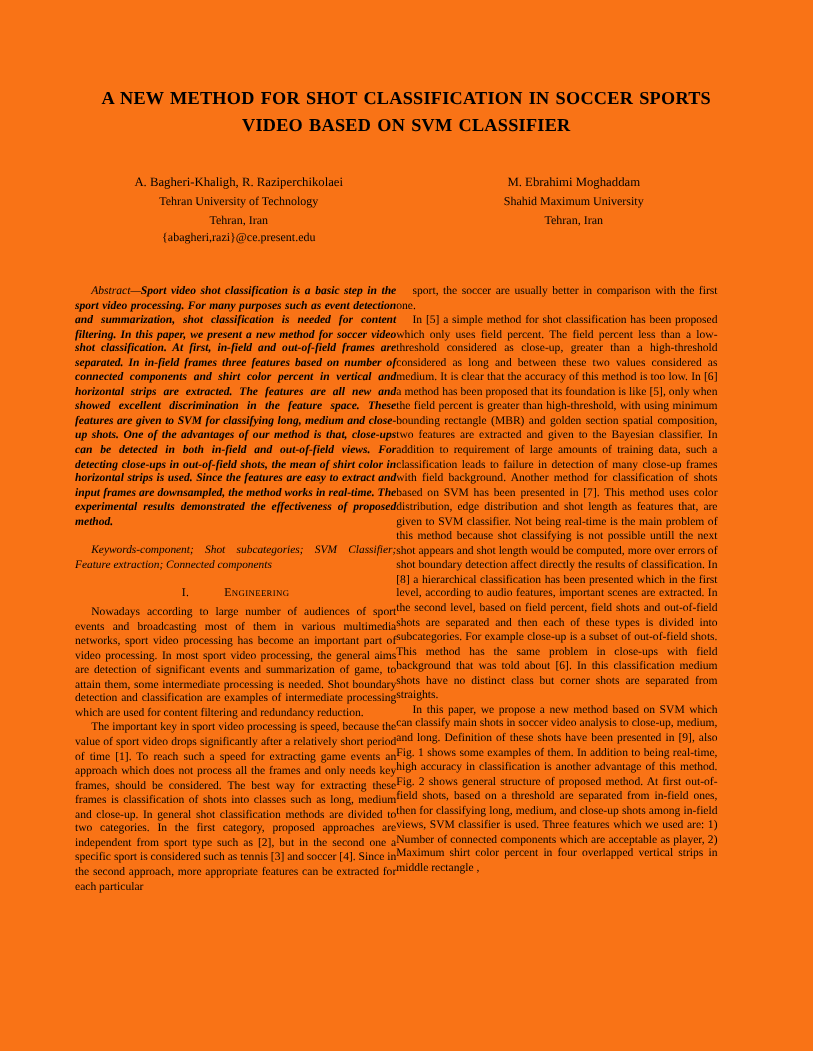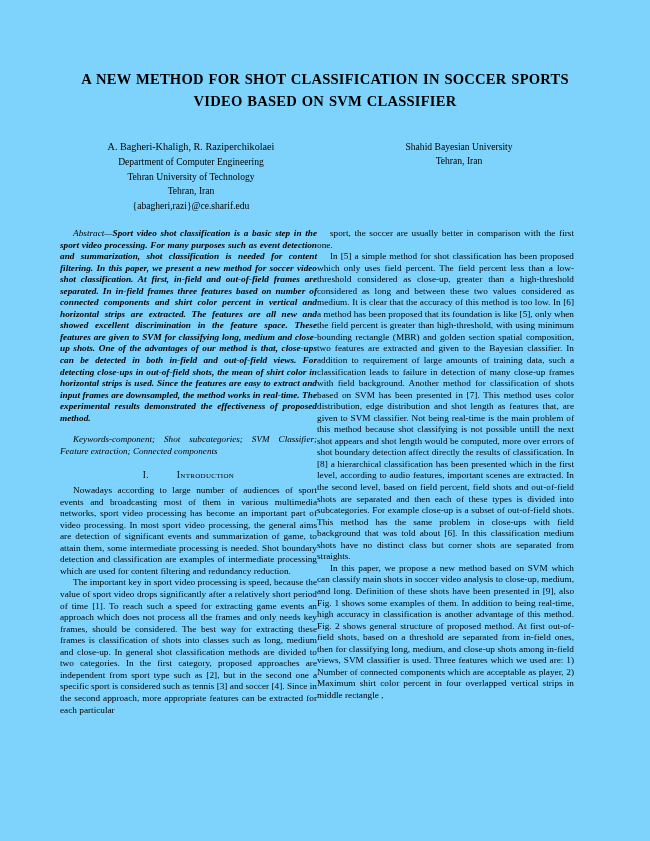--- a/index.html
+++ b/index.html
@@ -13,21 +13,21 @@
     font-family: "Liberation Serif", "DejaVu Serif", serif;
     color: #000000;
     position: relative;
     overflow: hidden;
   }
   .page {
     position: absolute;
     left: 0; top: 0;
     width: 650px;
     height: 841px;
-    background: #7dd3fc;
+    background: #f97316;
   }
   .title-block {
     position: absolute;
     left: 60px;
     top: 68px;
     width: 530px;
     text-align: center;
   }
   .paper-title {
     font-size: 14.6px;
@@ -116,39 +116,39 @@
 
 <div class="page">
 
   <div class="title-block">
     <h1 class="paper-title">A NEW METHOD FOR SHOT CLASSIFICATION IN SOCCER SPORTS VIDEO BASED ON SVM CLASSIFIER</h1>
   </div>
 
   <div class="authors">
     <div class="author-col">
       <span class="aline aname">A. Bagheri-Khaligh, R. Raziperchikolaei</span>
-      <span class="aline">Department of Computer Engineering</span>
       <span class="aline">Tehran University of Technology</span>
       <span class="aline">Tehran, Iran</span>
-      <span class="aline">{abagheri,razi}@ce.sharif.edu</span>
+      <span class="aline">{abagheri,razi}@ce.present.edu</span>
     </div>
     <div class="author-col">
-      <span class="aline">Shahid Bayesian University</span>
+      <span class="aline aname">M. Ebrahimi Moghaddam</span>
+      <span class="aline">Shahid Maximum University</span>
       <span class="aline">Tehran, Iran</span>
     </div>
   </div>
 
   <div class="columns">
 
     <div class="col">
       <p class="abstract-par"><span class="abs-lead">Abstract—</span><span>Sport video shot classification is a basic step in the sport video processing. For many purposes such as event detection and summarization, shot classification is needed for content filtering. In this paper, we present a new method for soccer video shot classification. At first, in-field and out-of-field frames are separated. In in-field frames three features based on number of connected components and shirt color percent in vertical and horizontal strips are extracted. The features are all new and showed excellent discrimination in the feature space. These features are given to SVM for classifying long, medium and close-up shots. One of the advantages of our method is that, close-ups can be detected in both in-field and out-of-field views. For detecting close-ups in out-of-field shots, the mean of shirt color in horizontal strips is used. Since the features are easy to extract and input frames are downsampled, the method works in real-time. The experimental results demonstrated the effectiveness of proposed method.</span></p>
 
       <p class="keywords-par">Keywords-component; Shot subcategories; SVM Classifier; Feature extraction; Connected components</p>
 
-      <h2 class="section-head"><span class="secnum">I.</span><span>Introduction</span></h2>
+      <h2 class="section-head"><span class="secnum">I.</span><span>Engineering</span></h2>
 
       <p class="body-par">Nowadays according to large number of audiences of sport events and broadcasting most of them in various multimedia networks, sport video processing has become an important part of video processing. In most sport video processing, the general aims are detection of significant events and summarization of game, to attain them, some intermediate processing is needed. Shot boundary detection and classification are examples of intermediate processing which are used for content filtering and redundancy reduction.</p>
       <p class="body-par">The important key in sport video processing is speed, because the value of sport video drops significantly after a relatively short period of time [1]. To reach such a speed for extracting game events an approach which does not process all the frames and only needs key frames, should be considered. The best way for extracting these frames is classification of shots into classes such as long, medium and close-up. In general shot classification methods are divided to two categories. In the first category, proposed approaches are independent from sport type such as [2], but in the second one a specific sport is considered such as tennis [3] and soccer [4]. Since in the second approach, more appropriate features can be extracted for each particular</p>
     </div>
 
     <div class="col">
       <p class="body-par noindent">sport, the soccer are usually better in comparison with the first one.</p>
       <p class="body-par">In [5] a simple method for shot classification has been proposed which only uses field percent. The field percent less than a low-threshold considered as close-up, greater than a high-threshold considered as long and between these two values considered as medium. It is clear that the accuracy of this method is too low. In [6] a method has been proposed that its foundation is like [5], only when the field percent is greater than high-threshold, with using minimum bounding rectangle (MBR) and golden section spatial composition, two features are extracted and given to the Bayesian classifier. In addition to requirement of large amounts of training data, such a classification leads to failure in detection of many close-up frames with field background. Another method for classification of shots based on SVM has been presented in [7]. This method uses color distribution, edge distribution and shot length as features that, are given to SVM classifier. Not being real-time is the main problem of this method because shot classifying is not possible untill the next shot appears and shot length would be computed, more over errors of shot boundary detection affect directly the results of classification. In [8] a hierarchical classification has been presented which in the first level, according to audio features, important scenes are extracted. In the second level, based on field percent, field shots and out-of-field shots are separated and then each of these types is divided into subcategories. For example close-up is a subset of out-of-field shots. This method has the same problem in close-ups with field background that was told about [6]. In this classification medium shots have no distinct class but corner shots are separated from straights.</p>
       <p class="body-par">In this paper, we propose a new method based on SVM which can classify main shots in soccer video analysis to close-up, medium, and long. Definition of these shots have been presented in [9], also Fig. 1 shows some examples of them. In addition to being real-time, high accuracy in classification is another advantage of this method. Fig. 2 shows general structure of proposed method. At first out-of-field shots, based on a threshold are separated from in-field ones, then for classifying long, medium, and close-up shots among in-field views, SVM classifier is used. Three features which we used are: 1) Number of connected components which are acceptable as player, 2) Maximum shirt color percent in four overlapped vertical strips in middle rectangle ,</p>
     </div>

